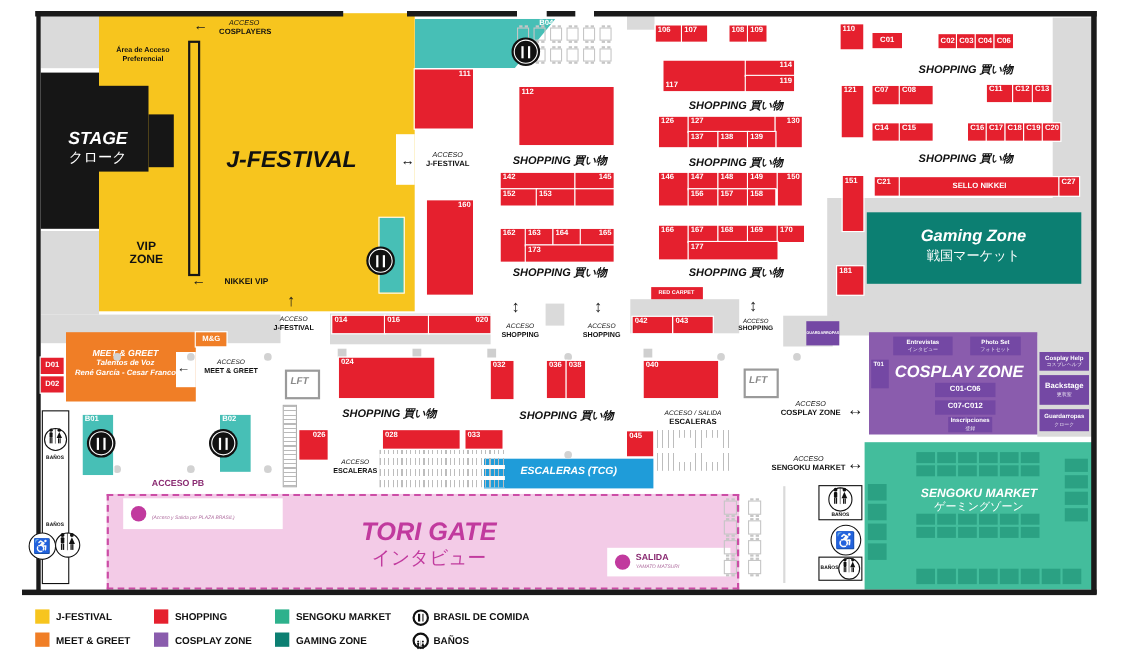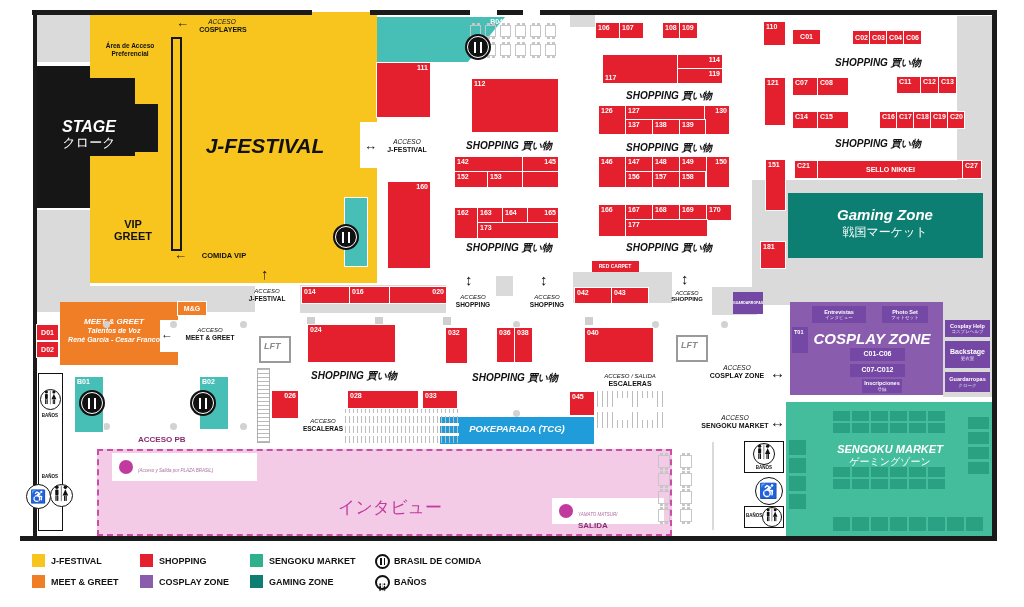--- a/index.html
+++ b/index.html
@@ -83,32 +83,33 @@
   <div class="lbl w ctr jp" style="left:885px;top:226px;font-size:12px">戦国マーケット</div>
 
   <div class="zone" style="left:790px;top:302px;width:153px;height:93px;background:#8A5CAD"></div>
   <div class="lbl b it w ctr" style="left:872px;top:330px;font-size:15px">COSPLAY ZONE</div>
 
   <div class="zone" style="left:786px;top:402px;width:207px;height:134px;background:#43BD9C"></div>
   <div class="lbl b it w ctr" style="left:890px;top:443px;font-size:11px">SENGOKU MARKET</div>
   <div class="lbl w ctr jp" style="left:890px;top:456px;font-size:10px">ゲーミングゾーン</div>
 
   <div class="zone" style="left:97px;top:449px;width:575px;height:87px;background:#F3CBE7;border:2px dashed #CC4DA6"></div>
+  <div class="lbl b it ctr" style="left:390px;top:470px;font-size:23px;color:#C13A9E">TORI GATE</div>
   <div class="lbl ctr jp" style="left:390px;top:498px;font-size:17px;color:#C13A9E">インタビュー</div>
   <div class="abs" style="left:112px;top:453px;width:145px;height:28px;background:#fff"></div>
   <div class="abs" style="left:119px;top:460px;width:14px;height:14px;border-radius:50%;background:#C13A9E"></div>
   <div class="lbl b" style="left:138px;top:435px;font-size:8px;color:#8A2B72">ACCESO PB</div>
   <div class="lbl it" style="left:138px;top:468px;font-size:4.5px;color:#B06FA0">(Acceso y Salida por PLAZA BRASIL)</div>
   <div class="abs" style="left:552px;top:498px;width:112px;height:26px;background:#fff"></div>
   <div class="abs" style="left:559px;top:504px;width:14px;height:14px;border-radius:50%;background:#C13A9E"></div>
-  <div class="lbl b" style="left:578px;top:521px;font-size:8px;color:#8A2B72">SALIDA</div>
+  <div class="lbl b" style="left:578px;top:502px;font-size:8px;color:#8A2B72">SALIDA</div>
   <div class="lbl it" style="left:578px;top:512px;font-size:4.5px;color:#B06FA0">YAMATO MATSURI</div>
 
   <div class="zone" style="left:440px;top:417px;width:154px;height:27px;background:#1F9CD9"></div>
-  <div class="lbl b it w ctr" style="left:517px;top:424px;font-size:9.5px">POKEPARADA (TCG)</div>
+  <div class="lbl b it w ctr" style="left:517px;top:424px;font-size:9.5px">ESCALERAS (TCG)</div>
 
   <div class="zone" style="left:60px;top:302px;width:118px;height:63px;background:#F07E26"></div>
   <div class="abs" style="left:160px;top:320px;width:18px;height:32px;background:#fff"></div>
   <div class="lbl b it w ctr" style="left:114px;top:317px;font-size:8px">MEET &amp; GREET</div>
   <div class="lbl b it w ctr" style="left:114px;top:327px;font-size:7px">Talentos de Voz</div>
   <div class="lbl b it w ctr" style="left:114px;top:336px;font-size:7px">René García - Cesar Franco</div>
 
   <div class="stripesV" style="left:257px;top:368px;width:13px;height:75px"></div>
   <div class="stairsW" style="left:345px;top:409px;width:114px;height:34px"></div>
   <div class="stairsR" style="left:597px;top:390px;width:70px;height:38px"></div>
@@ -141,40 +142,40 @@
   <div class="abs" style="left:259px;top:336px;width:28px;height:23px;background:#fff;border:2px solid #9a9a9a"></div>
   <div class="lbl b it" style="left:264px;top:341px;font-size:9px;color:#8a8a8a">LFT</div>
   <div class="abs" style="left:676px;top:335px;width:28px;height:23px;background:#fff;border:2px solid #9a9a9a"></div>
   <div class="lbl b it" style="left:681px;top:340px;font-size:9px;color:#8a8a8a">LFT</div>
 
   <div class="abs" style="left:592px;top:261px;width:47px;height:11px;background:#E5202E"></div>
   <div class="lbl b w ctr" style="left:615px;top:264px;font-size:5px">RED CARPET</div>
 
   <div class="lbl b it ctr" style="left:265px;top:134px;font-size:21px">J-FESTIVAL</div>
   <div class="lbl b ctr" style="left:133px;top:218px;font-size:11px">VIP</div>
-  <div class="lbl b ctr" style="left:133px;top:230px;font-size:11px">GREET</div>
+  <div class="lbl b ctr" style="left:133px;top:230px;font-size:11px">ZONE</div>
   <div class="lbl b ctr" style="left:130px;top:42px;font-size:6.5px">Área de Acceso</div>
   <div class="lbl b ctr" style="left:130px;top:50px;font-size:6.5px">Preferencial</div>
 
   <div class="heading jp" style="left:509px;top:139px">SHOPPING 買い物</div>
   <div class="heading jp" style="left:509px;top:241px">SHOPPING 買い物</div>
   <div class="heading jp" style="left:669px;top:89px">SHOPPING 買い物</div>
   <div class="heading jp" style="left:669px;top:141px">SHOPPING 買い物</div>
   <div class="heading jp" style="left:669px;top:241px">SHOPPING 買い物</div>
   <div class="heading jp" style="left:878px;top:56px">SHOPPING 買い物</div>
   <div class="heading jp" style="left:878px;top:137px">SHOPPING 買い物</div>
   <div class="heading jp" style="left:354px;top:369px">SHOPPING 買い物</div>
   <div class="heading jp" style="left:515px;top:371px">SHOPPING 買い物</div>
 
   <div class="arrow" style="left:176px;top:16px;font-size:13px">←</div>
   <div class="lbl it ctr" style="left:222px;top:18px;font-size:6.5px">ACCESO</div>
   <div class="lbl b ctr" style="left:223px;top:26px;font-size:7px">COSPLAYERS</div>
 
   <div class="arrow" style="left:174px;top:248px;font-size:13px">←</div>
-  <div class="lbl b ctr" style="left:224px;top:252px;font-size:7.5px">COMIDA VIP</div>
+  <div class="lbl b ctr" style="left:224px;top:252px;font-size:7.5px">NIKKEI VIP</div>
 
   <div class="arrow" style="left:364px;top:139px;font-size:13px">↔</div>
   <div class="lbl it ctr" style="left:407px;top:138px;font-size:6.5px">ACCESO</div>
   <div class="lbl b ctr" style="left:407px;top:146px;font-size:7px">J-FESTIVAL</div>
 
   <div class="arrow" style="left:261px;top:266px;font-size:15px">↑</div>
   <div class="lbl it ctr" style="left:267px;top:288px;font-size:6px">ACCESO</div>
   <div class="lbl b ctr" style="left:267px;top:295px;font-size:6.5px">J-FESTIVAL</div>
 
   <div class="arrow" style="left:465px;top:272px;font-size:15px">↕</div>

